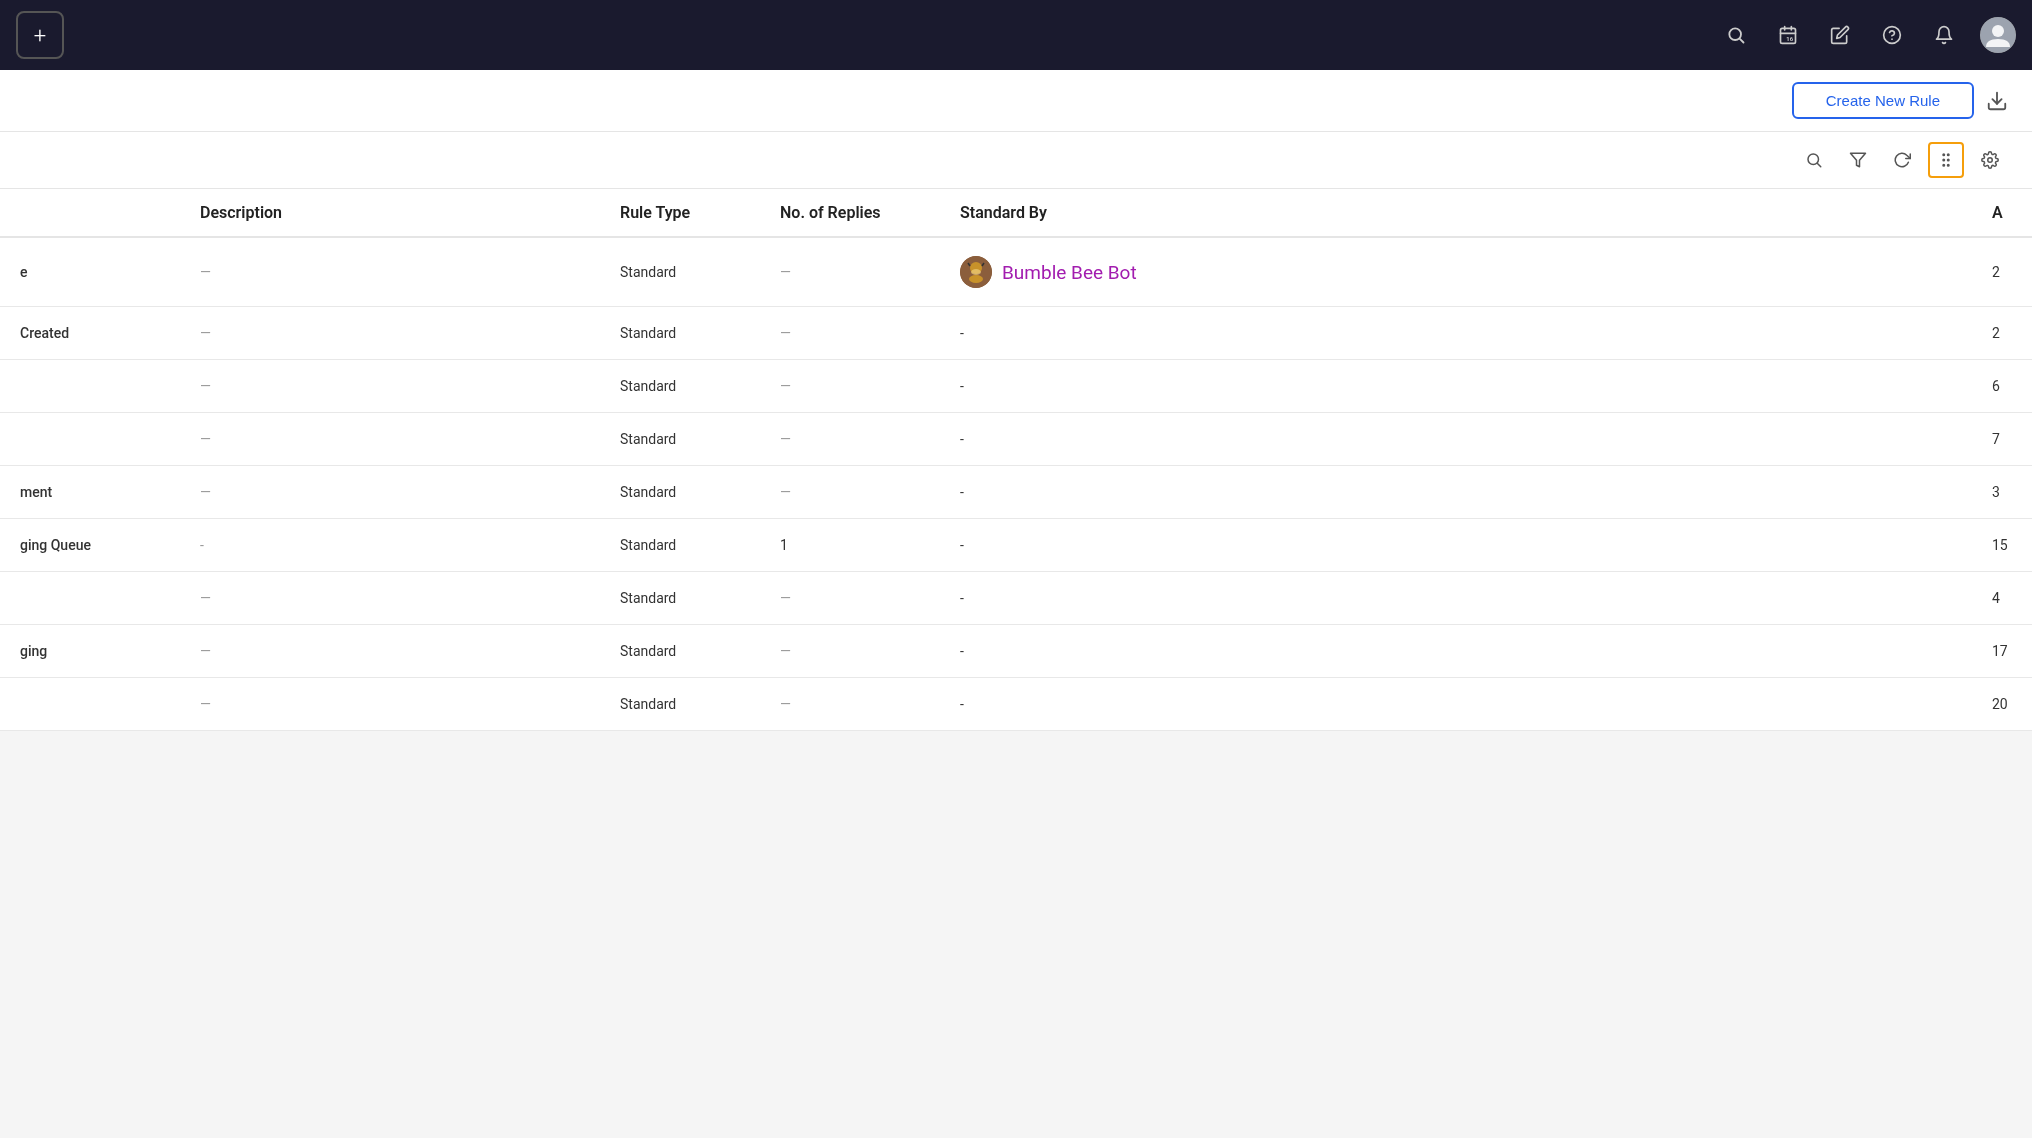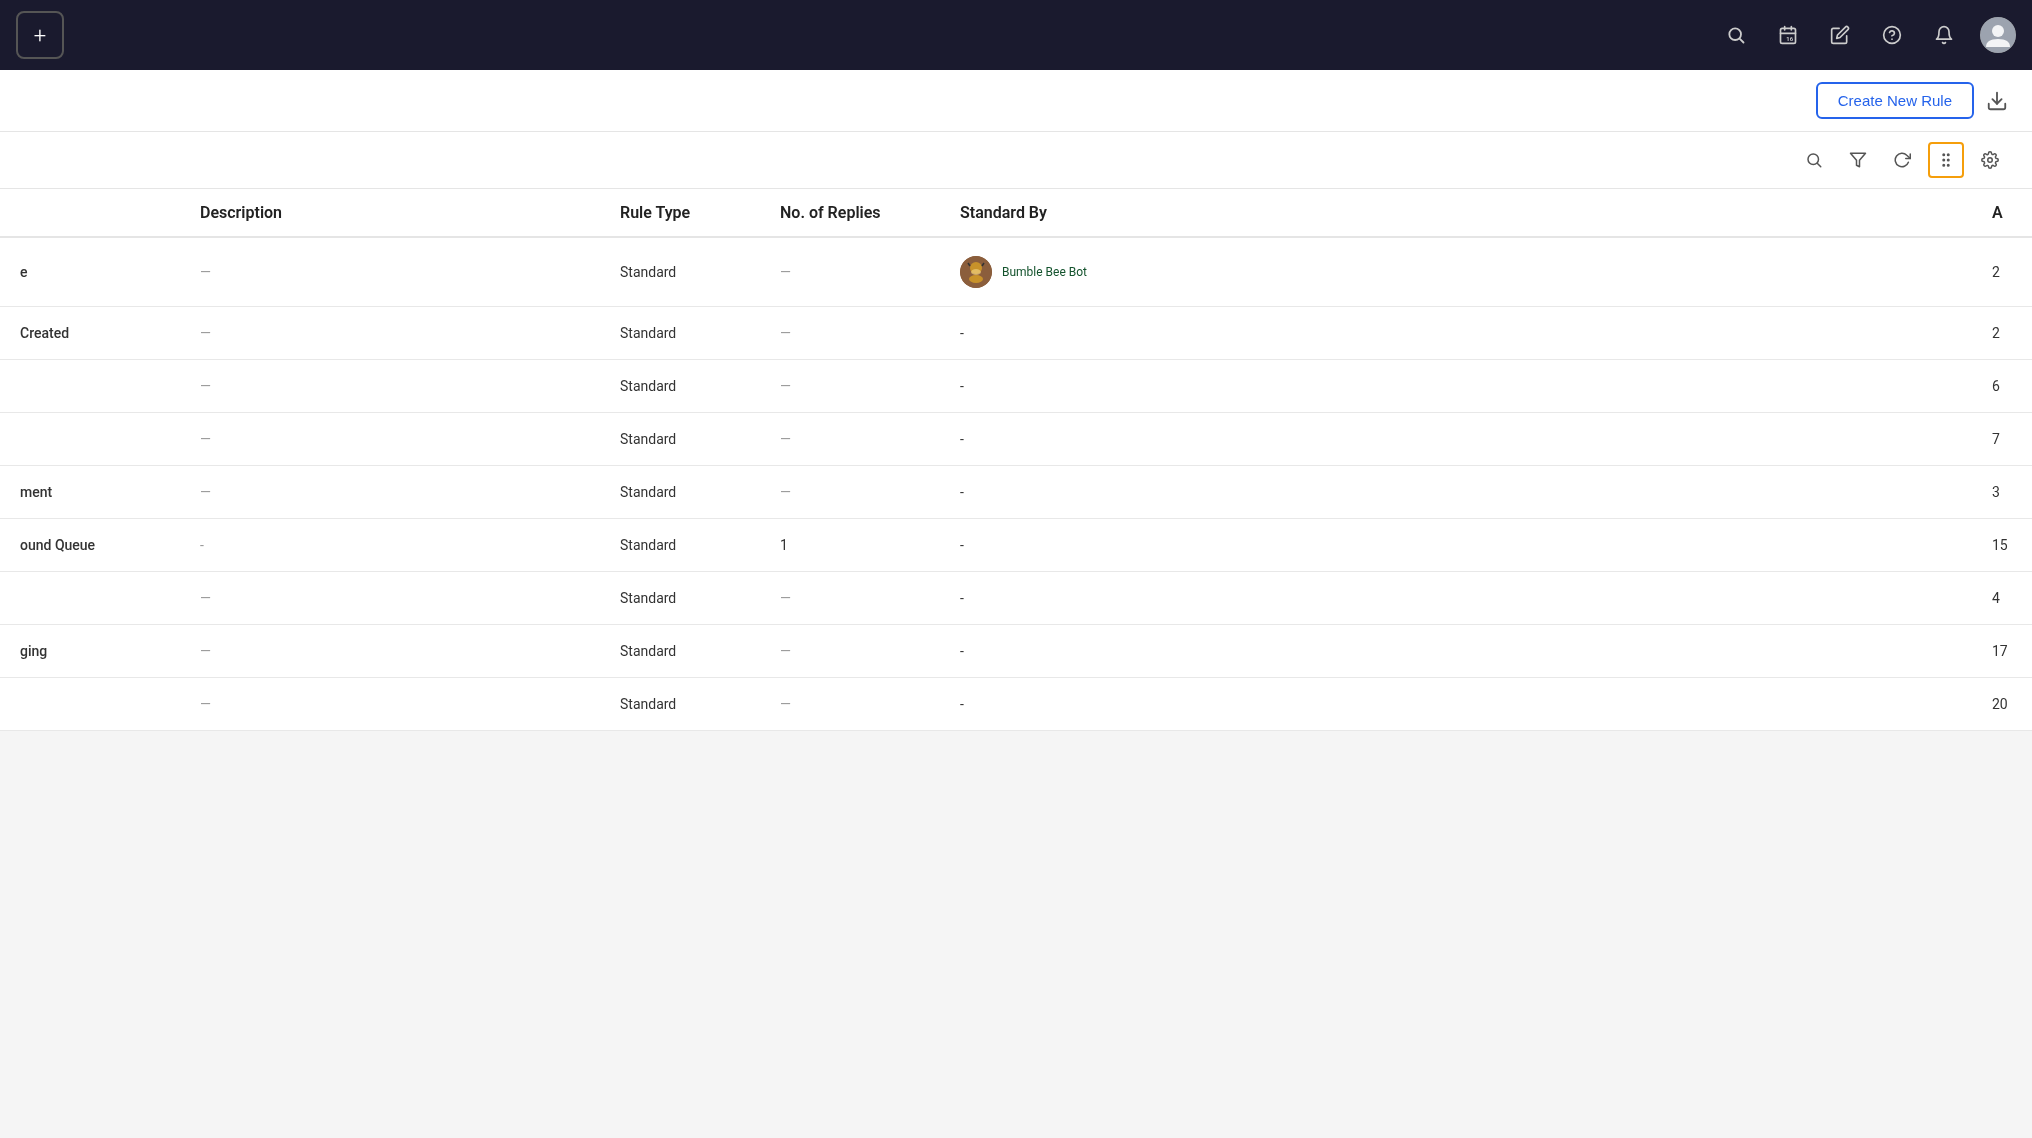--- a/index.html
+++ b/index.html
@@ -86,21 +86,21 @@
       display: flex;
       align-items: center;
       justify-content: flex-end;
       gap: 12px;
     }
 
     .create-rule-btn {
       border: 2px solid #2563eb;
       color: #2563eb;
       background: white;
-      padding: 8px 20px;
+      padding: 8px 32px;
       border-radius: 6px;
       font-size: 15px;
       font-weight: 500;
       cursor: pointer;
       white-space: nowrap;
     }
 
     .download-icon-btn {
       color: #555;
       font-size: 20px;
@@ -224,22 +224,22 @@
       justify-content: center;
     }
 
     
     .bee-avatar {
       width: 32px;
       height: 32px;
     }
 
     .creator-name {
-      font-size: 12px;
-      color: #14532d;
+      font-size: 19px;
+      color: #a21caf;
     }
 
     
     .row-name-text {
       display: block;
       max-width: 160px;
       overflow: hidden;
       text-overflow: ellipsis;
       white-space: nowrap;
     }
@@ -423,21 +423,21 @@
             <span class="row-name-text">ment</span>
           </td>
           <td class="col-desc"><span class="dash">—</span></td>
           <td class="col-type">Standard</td>
           <td class="col-triggers"><span class="dash">—</span></td>
           <td class="col-created">-</td>
           <td class="col-action">3</td>
         </tr>
         <tr>
           <td class="col-name">
-            <span class="row-name-text">ound Queue</span>
+            <span class="row-name-text">ging Queue</span>
           </td>
           <td class="col-desc"><span class="dash">-</span></td>
           <td class="col-type">Standard</td>
           <td class="col-triggers">1</td>
           <td class="col-created">-</td>
           <td class="col-action">15</td>
         </tr>
         <tr>
           <td class="col-name">
             <span class="row-name-text"></span>

